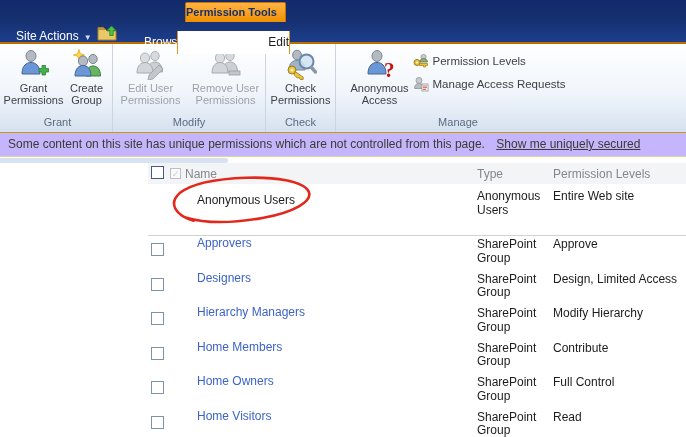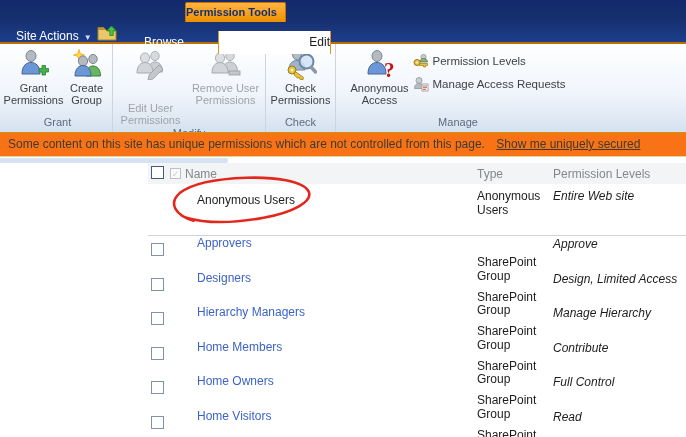--- a/index.html
+++ b/index.html
@@ -15,44 +15,44 @@
     border-radius:2px 2px 0 0; color:#16306e; font-size:11px; font-weight:bold;
     text-align:left; line-height:19px; }
   .site-actions { position:absolute; left:16px; top:21px; height:22px; line-height:31px;
     color:#fff; font-size:12px; cursor:pointer; }
   .site-actions .caret { font-size:8px; margin-left:5px; color:#d8dff0; }
   .navup { position:absolute; left:97px; top:25px; width:22px; height:16px; cursor:pointer; }
   .tab { position:absolute; top:31px; height:23px; line-height:22px; text-align:right;
     font-size:12px; color:#fff; cursor:pointer; }
   .tab-browse { left:124px; width:60px; }
   .tab-edit { left:177px; width:113px; background:#fff; color:#1c1c1c; z-index:2;
-    border-left:1px solid #e0941c; border-right:1px solid #e0941c;margin-left:41px; }
+    border-left:1px solid #e0941c; border-right:1px solid #e0941c; }
 
   
   .ribbon { position:absolute; left:0; top:44px; width:686px; height:88px;
     background:linear-gradient(180deg,#feffff 0%,#f1f5fb 55%,#dde7f3 88%,#d5e1ef 100%);
     display:flex; align-items:stretch; padding-left:3px; }
   .rgroup { display:flex; flex-direction:column; }
   .rgroup.sep { border-right:1px solid #ccd4df; }
   .rgroup .btns { flex:1; display:flex; justify-content:center; align-items:flex-start; padding-top:3px; }
   .rgroup .glabel { height:17px; font-size:11px; color:#5d6b80; text-align:center; line-height:15px; }
   .g-grant{ width:110px; } .g-modify{ width:153px; } .g-check{ width:70px; } .g-manage{ width:244px; }
   .bigbtn { display:flex; flex-direction:column; align-items:center; cursor:pointer; padding-top:1px; }
   .bigbtn .btn-label { font-size:11px; line-height:12px; color:#3e4246; text-align:center;
     white-space:pre-line; margin-top:2px; }
   .bigbtn.disabled .btn-label { color:#9fa3a8; }
-  .w58{width:58px;} .w48{width:48px;} .w72{width:73px;gap:20px;} .w76{width:77px;} .w62{width:64px;}
+  .w58{width:58px;} .w48{width:48px;} .w72{width:73px;} .w76{width:77px;} .w62{width:64px;}
   .manage-btns { display:flex; }
   .smallstack { display:flex; flex-direction:column; margin-left:4px; margin-top:5px; gap:6px; }
   .smallbtn { display:flex; align-items:center; gap:4px; cursor:pointer; height:17px; }
   .smallbtn .s-label { font-size:11.5px; color:#3e4246; white-space:nowrap; }
 
   
   .statusbar { position:absolute; left:0; top:132px; width:686px; height:25px;
-    background:#f97316; border-top:1px solid #c99a0a; border-bottom:1px solid #e0d49c;
+    background:#c4b5fd; border-top:1px solid #c99a0a; border-bottom:1px solid #e0d49c;
     line-height:23px; padding-left:8px; font-size:12px; color:#3b3b33;
     white-space:nowrap; overflow:hidden; }
   .statusbar a { color:#3b3b33; text-decoration:underline; margin-left:8px; cursor:pointer; }
 
   .leftnav-strip { position:absolute; left:0; top:158px; width:228px; height:5px;
     background:#d7e3f2; border-radius:0 2px 2px 0; }
 
   
   .ptable { position:absolute; left:148px; top:163px; width:538px; bottom:0; overflow:hidden; }
   .trow { display:grid; grid-template-columns:22px 307px 76px auto; }
@@ -61,23 +61,23 @@
   .thead .cb { border-color:#44597c; margin-left:3px; }
   .namehead { display:flex; align-items:center; gap:4px; }
   .selall { display:inline-block; width:11px; height:11px; border:1px solid #bcc0c5;
     background:#fafafa; color:#c9ccd0; font-size:9px; line-height:10px; text-align:center; }
   .row1 { height:52px; border-bottom:1px solid #d2d2d2; }
   .row1 .nm { margin-left:27px; margin-top:9px; font-size:12px; color:#1c1c1c; }
   .grow { height:34.5px; }
   .grow .cb { margin-left:3px; margin-top:7px; }
   .nmlink { margin-left:27px; margin-top:0; font-size:12px; color:#3c63c6; cursor:pointer;
     text-decoration:none; white-space:nowrap; justify-self:start; }
-  .typecell { font-size:12px; line-height:13.5px; color:#1c1c1c; margin-top:20px; width:76px; }
+  .typecell { font-size:12px; line-height:13.5px; color:#1c1c1c; margin-top:2px; width:76px; }
   .row1 .typecell, .row1 .permcell { margin-top:6px; }
-  .permcell { font-size:12px; line-height:13.5px; color:#1c1c1c; margin-top:2px; white-space:nowrap;font-style:italic; }
+  .permcell { font-size:12px; line-height:13.5px; color:#1c1c1c; margin-top:2px; white-space:nowrap; }
 
   .red-ellipse { position:absolute; left:163px; top:176px; z-index:5; pointer-events:none; }
 </style>
 </head>
 <body>
 
 <div class="screen">
 
   <div class="topbar">
     <div class="ct-label">Permission Tools</div>
@@ -243,21 +243,21 @@
       <div><span class="cb"></span></div>
       <a class="nmlink">Designers</a>
       <div class="typecell">SharePoint Group</div>
       <div class="permcell">Design, Limited Access</div>
     </div>
 
     <div class="trow grow">
       <div><span class="cb"></span></div>
       <a class="nmlink">Hierarchy Managers</a>
       <div class="typecell">SharePoint Group</div>
-      <div class="permcell">Manage Hierarchy</div>
+      <div class="permcell">Modify Hierarchy</div>
     </div>
 
     <div class="trow grow">
       <div><span class="cb"></span></div>
       <a class="nmlink">Home Members</a>
       <div class="typecell">SharePoint Group</div>
       <div class="permcell">Contribute</div>
     </div>
 
     <div class="trow grow">

